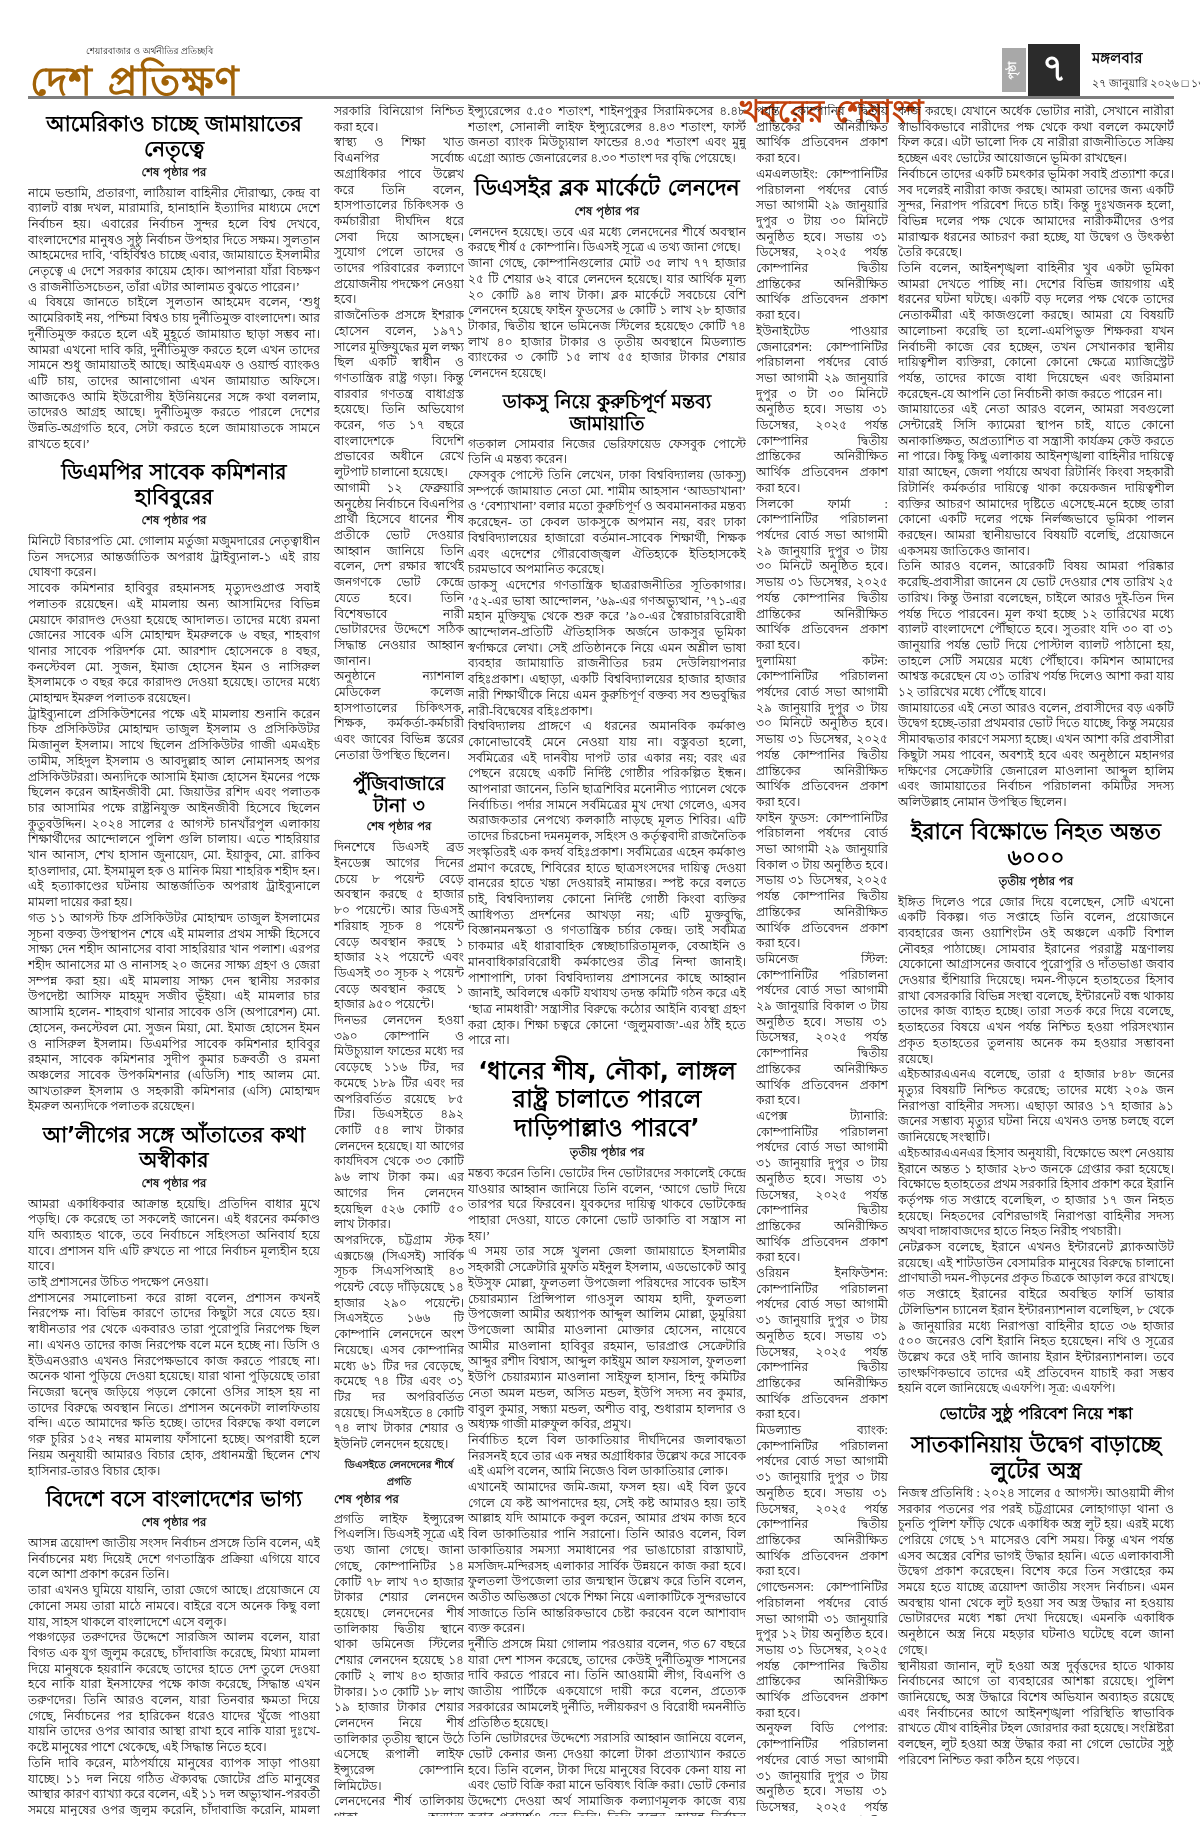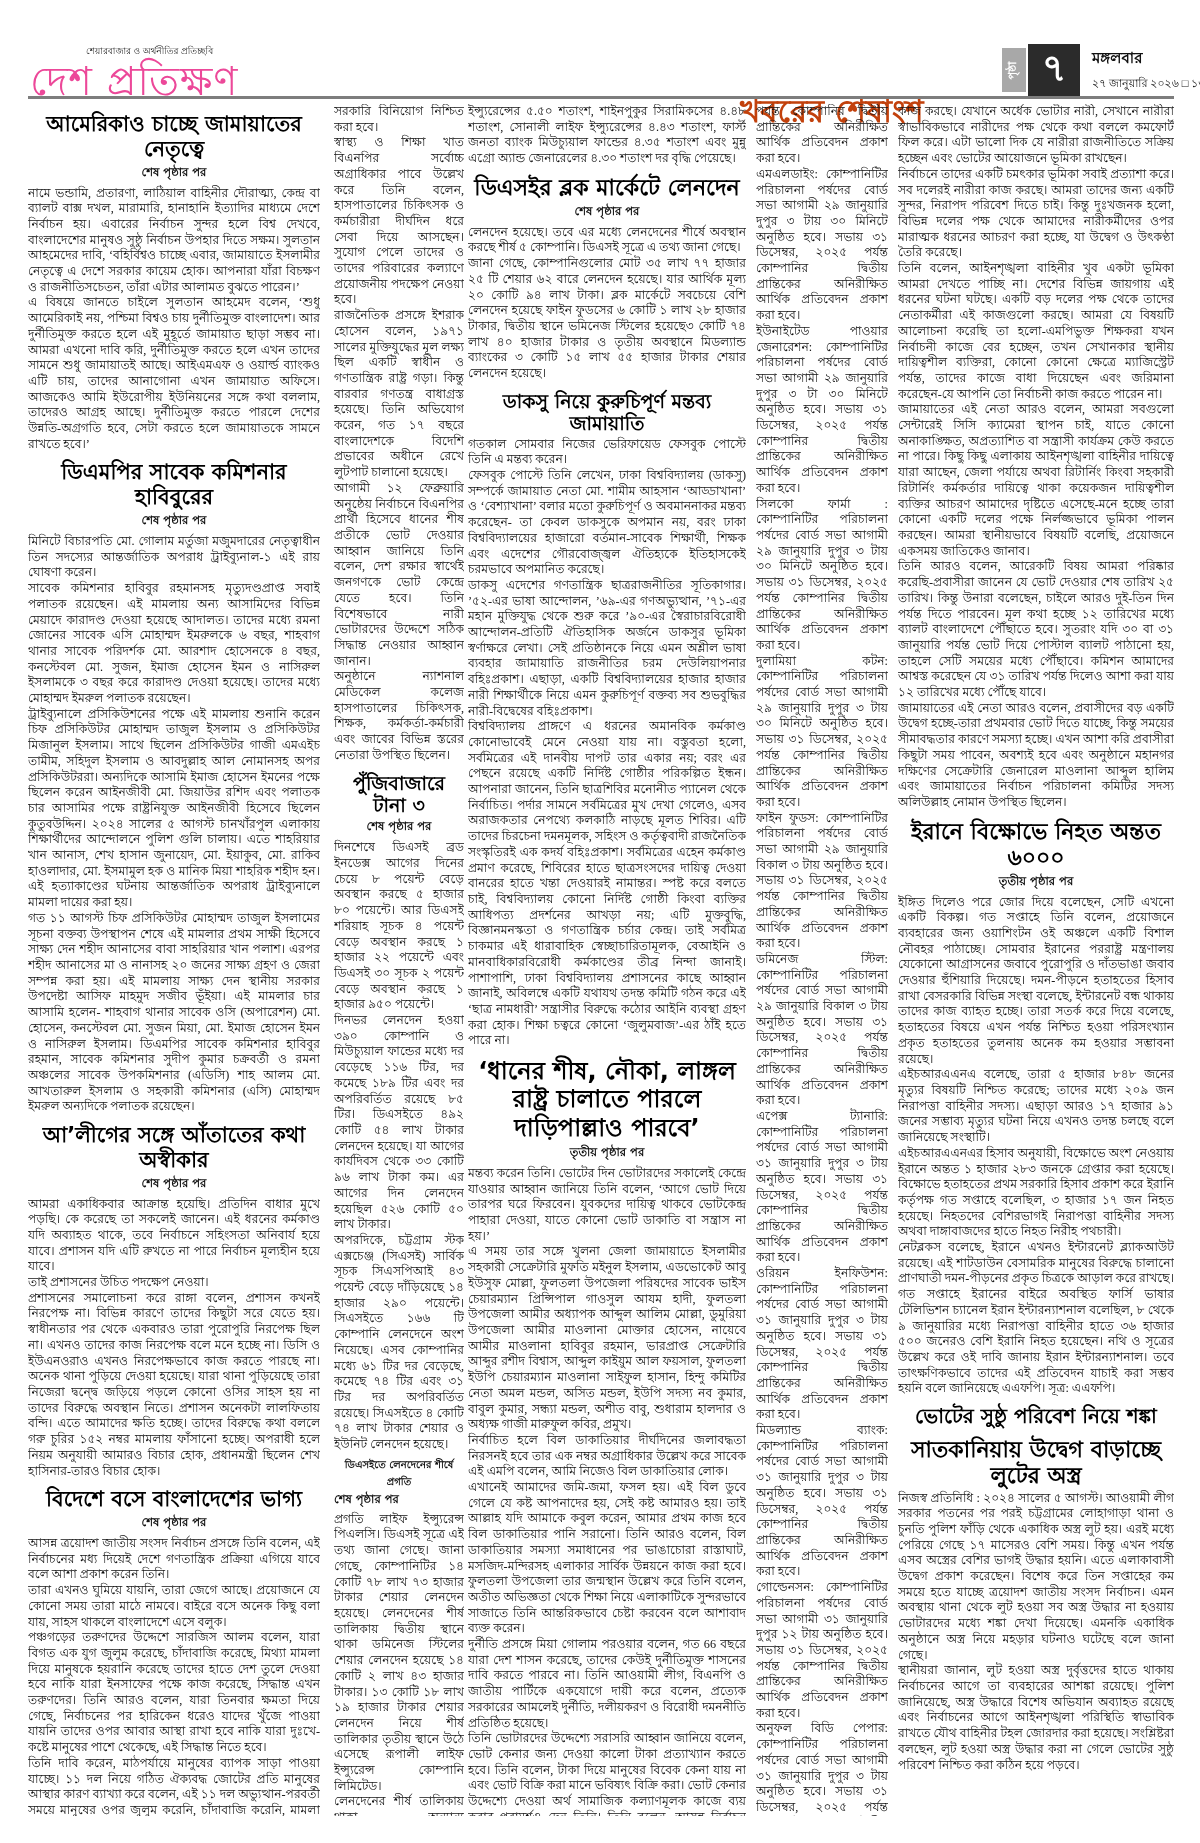--- a/index.html
+++ b/index.html
@@ -4,22 +4,22 @@
 <style>
   html,body{margin:0;padding:0;}
   body{
     width:1200px;height:1843px;position:relative;background:#ffffff;
     font-family:"Liberation Serif","DejaVu Serif",serif;color:#111;
     overflow:hidden;
   }
   .hdr{position:absolute;left:0;top:0;width:1200px;height:100px;}
   .tagline{position:absolute;left:46px;top:44px;font-size:9px;color:#222;
     font-family:"Liberation Sans","DejaVu Sans",sans-serif;margin-left:40px;}
-  .masthead{position:absolute;left:30px;top:50px;font-size:40px;font-weight:normal;
-    letter-spacing:1px;color:#ec4899;font-family:"DejaVu Sans","Liberation Sans",sans-serif;}
+  .masthead{position:absolute;left:30px;top:50px;font-size:40px;font-weight:bold;
+    letter-spacing:1px;color:#a16207;font-family:"DejaVu Sans","Liberation Sans",sans-serif;}
   .section-title{position:absolute;left:740px;top:52px;font-size:31px;font-weight:bold;color:#c2410c;
     font-family:"DejaVu Sans","Liberation Sans",sans-serif;margin-top:35px;}
   .pg-label{position:absolute;left:1002px;top:48px;width:24px;height:44px;background:#a8a8a8;
     color:#fff;display:flex;align-items:center;justify-content:center;}
   .pg-label span{transform:rotate(-90deg);font-size:11px;white-space:nowrap;font-weight:bold;}
   .pg-num{position:absolute;left:1028px;top:44px;width:52px;height:52px;background:#2b2b2b;
     color:#fff;font-size:38px;font-weight:bold;display:flex;align-items:center;justify-content:center;
     font-family:"DejaVu Sans",sans-serif;}
   .datebox{position:absolute;left:1092px;top:46px;width:108px;}
   .weekday{font-size:15px;font-weight:bold;}
@@ -108,21 +108,21 @@
     <div class="b-p">গতকাল সোমবার নিজের ভেরিফায়েড ফেসবুক পোস্টে তিনি এ মন্তব্য করেন।</div>
     <div class="b-p">ফেসবুক পোস্টে তিনি লেখেন, ঢাকা বিশ্ববিদ্যালয় (ডাকসু) সম্পর্কে জামায়াত নেতা মো. শামীম আহসান ‘আড্ডাখানা’ ও ‘বেশ্যাখানা’ বলার মতো কুরুচিপূর্ণ ও অবমাননাকর মন্তব্য করেছেন- তা কেবল ডাকসুকে অপমান নয়, বরং ঢাকা বিশ্ববিদ্যালয়ের হাজারো বর্তমান-সাবেক শিক্ষার্থী, শিক্ষক এবং এদেশের গৌরবোজ্জ্বল ঐতিহ্যকে ইতিহাসকেই চরমভাবে অপমানিত করেছে।</div>
     <div class="b-p">ডাকসু এদেশের গণতান্ত্রিক ছাত্ররাজনীতির সূতিকাগার। ’৫২-এর ভাষা আন্দোলন, ’৬৯-এর গণঅভ্যুত্থান, ’৭১-এর মহান মুক্তিযুদ্ধ থেকে শুরু করে ’৯০-এর স্বৈরাচারবিরোধী আন্দোলন-প্রতিটি ঐতিহাসিক অর্জনে ডাকসুর ভূমিকা স্বর্ণাক্ষরে লেখা। সেই প্রতিষ্ঠানকে নিয়ে এমন অশ্লীল ভাষা ব্যবহার জামায়াতি রাজনীতির চরম দেউলিয়াপনার বহিঃপ্রকাশ। এছাড়া, একটি বিশ্ববিদ্যালয়ের হাজার হাজার নারী শিক্ষার্থীকে নিয়ে এমন কুরুচিপূর্ণ বক্তব্য সব শুভবুদ্ধির নারী-বিদ্বেষের বহিঃপ্রকাশ।</div>
     <div class="b-p">বিশ্ববিদ্যালয় প্রাঙ্গণে এ ধরনের অমানবিক কর্মকাণ্ড কোনোভাবেই মেনে নেওয়া যায় না। বস্তুবতা হলো, সর্বমিত্রের এই দানবীয় দাপট তার একার নয়; বরং এর পেছনে রয়েছে একটি নির্দিষ্ট গোষ্ঠীর পরিকল্পিত ইন্ধন। আপনারা জানেন, তিনি ছাত্রশিবির মনোনীত প্যানেল থেকে নির্বাচিত। পর্দার সামনে সর্বমিত্রের মুখ দেখা গেলেও, এসব অরাজকতার নেপথ্যে কলকাঠি নাড়ছে মূলত শিবির। এটি তাদের চিরচেনা দমনমূলক, সহিংস ও কর্তৃত্ববাদী রাজনৈতিক সংস্কৃতিরই এক কদর্য বহিঃপ্রকাশ। সর্বমিত্রের এহেন কর্মকাণ্ড প্রমাণ করেছে, শিবিরের হাতে ছাত্রসংসদের দায়িত্ব দেওয়া বানরের হাতে খন্তা দেওয়ারই নামান্তর। স্পষ্ট করে বলতে চাই, বিশ্ববিদ্যালয় কোনো নির্দিষ্ট গোষ্ঠী কিংবা ব্যক্তির আধিপত্য প্রদর্শনের আখড়া নয়; এটি মুক্তবুদ্ধি, বিজ্ঞানমনস্কতা ও গণতান্ত্রিক চর্চার কেন্দ্র। তাই সর্বমিত্র চাকমার এই ধারাবাহিক স্বেচ্ছাচারিতামূলক, বেআইনি ও মানবাধিকারবিরোধী কর্মকাণ্ডের তীব্র নিন্দা জানাই। পাশাপাশি, ঢাকা বিশ্ববিদ্যালয় প্রশাসনের কাছে আহ্বান জানাই, অবিলম্বে একটি যথাযথ তদন্ত কমিটি গঠন করে এই ‘ছাত্র নামধারী’ সন্ত্রাসীর বিরুদ্ধে কঠোর আইনি ব্যবস্থা গ্রহণ করা হোক। শিক্ষা চত্বরে কোনো ‘জুলুমবাজ’-এর ঠাঁই হতে পারে না।</div>
     <div class="b-h" style="font-size: 24px;">‘ধানের শীষ, নৌকা, লাঙ্গল রাষ্ট্র চালাতে পারলে দাড়িপাল্লাও পারবে’</div>
     <div class="b-sub">তৃতীয় পৃষ্ঠার পর</div>
     <div class="b-p">মন্তব্য করেন তিনি। ভোটের দিন ভোটারদের সকালেই কেন্দ্রে যাওয়ার আহ্বান জানিয়ে তিনি বলেন, ‘আগে ভোট দিয়ে তারপর ঘরে ফিরবেন। যুবকদের দায়িত্ব থাকবে ভোটকেন্দ্র পাহারা দেওয়া, যাতে কোনো ভোট ডাকাতি বা সন্ত্রাস না হয়।’</div>
     <div class="b-p">এ সময় তার সঙ্গে খুলনা জেলা জামায়াতে ইসলামীর সহকারী সেক্রেটারি মুফতি মইনুল ইসলাম, এডভোকেট আবু ইউসুফ মোল্লা, ফুলতলা উপজেলা পরিষদের সাবেক ভাইস চেয়ারম্যান প্রিন্সিপাল গাওসুল আযম হাদী, ফুলতলা উপজেলা আমীর অধ্যাপক আব্দুল আলিম মোল্লা, ডুমুরিয়া উপজেলা আমীর মাওলানা মোক্তার হোসেন, নায়েবে আমীর মাওলানা হাবিবুর রহমান, ভারপ্রাপ্ত সেক্রেটারি আব্দুর রশীদ বিশ্বাস, আব্দুল কাইয়ুম আল ফয়সাল, ফুলতলা ইউপি চেয়ারম্যান মাওলানা সাইফুল হাসান, হিন্দু কমিটির নেতা অমল মন্ডল, অসিত মন্ডল, ইউপি সদস্য নব কুমার, বাবুল কুমার, সন্ধ্যা মন্ডল, অশীত বাবু, শুধারাম হালদার ও অধ্যক্ষ গাজী মারুফুল কবির, প্রমুখ।</div>
     <div class="b-p">নির্বাচিত হলে বিল ডাকাতিয়ার দীর্ঘদিনের জলাবদ্ধতা নিরসনই হবে তার এক নম্বর অগ্রাধিকার উল্লেখ করে সাবেক এই এমপি বলেন, আমি নিজেও বিল ডাকাতিয়ার লোক।</div>
     <div class="b-p">এখানেই আমাদের জমি-জমা, ফসল হয়। এই বিল ডুবে গেলে যে কষ্ট আপনাদের হয়, সেই কষ্ট আমারও হয়। তাই আল্লাহ যদি আমাকে কবুল করেন, আমার প্রথম কাজ হবে বিল ডাকাতিয়ার পানি সরানো। তিনি আরও বলেন, বিল ডাকাতিয়ার সমস্যা সমাধানের পর ভাঙাচোরা রাস্তাঘাট, মসজিদ-মন্দিরসহ এলাকার সার্বিক উন্নয়নে কাজ করা হবে। ফুলতলা উপজেলা তার জন্মস্থান উল্লেখ করে তিনি বলেন, অতীত অভিজ্ঞতা থেকে শিক্ষা নিয়ে এলাকাটিকে সুন্দরভাবে সাজাতে তিনি আন্তরিকভাবে চেষ্টা করবেন বলে আশাবাদ ব্যক্ত করেন।</div>
-    <div class="b-p">দুর্নীতি প্রসঙ্গে মিয়া গোলাম পরওয়ার বলেন, গত 66 বছরে যারা দেশ শাসন করেছে, তাদের কেউই দুর্নীতিমুক্ত শাসনের দাবি করতে পারবে না। তিনি আওয়ামী লীগ, বিএনপি ও জাতীয় পার্টিকে একযোগে দায়ী করে বলেন, প্রত্যেক সরকারের আমলেই দুর্নীতি, দলীয়করণ ও বিরোধী দমননীতি প্রতিষ্ঠিত হয়েছে।</div>
+    <div class="b-p">দুর্নীতি প্রসঙ্গে মিয়া গোলাম পরওয়ার বলেন, গত 67 বছরে যারা দেশ শাসন করেছে, তাদের কেউই দুর্নীতিমুক্ত শাসনের দাবি করতে পারবে না। তিনি আওয়ামী লীগ, বিএনপি ও জাতীয় পার্টিকে একযোগে দায়ী করে বলেন, প্রত্যেক সরকারের আমলেই দুর্নীতি, দলীয়করণ ও বিরোধী দমননীতি প্রতিষ্ঠিত হয়েছে।</div>
     <div class="b-p">তিনি ভোটারদের উদ্দেশ্যে সরাসরি আহ্বান জানিয়ে বলেন, ভোট কেনার জন্য দেওয়া কালো টাকা প্রত্যাখ্যান করতে হবে। তিনি বলেন, টাকা দিয়ে মানুষের বিবেক কেনা যায় না এবং ভোট বিক্রি করা মানে ভবিষ্যৎ বিক্রি করা। ভোট কেনার উদ্দেশ্যে দেওয়া অর্থ সামাজিক কল্যাণমূলক কাজে ব্যয় করার পরামর্শও দেন তিনি। তিনি বলেন, আসন্ন নির্বাচন একটি নতুন বাংলাদেশ গড়ার সুযোগ। বৈষম্যহীন, দুর্নীতিমুক্ত ও মানবিক রাষ্ট্র গড়তে হলে পুরোনো রাজনৈতিক নেতৃত্বের পরিবর্তন অপরিহার্য। তিনি দাবি করেন, ১০১ দলীয় জোট দেশ পরিচালনার দায়িত্ব পেলে দুর্নীতি নির্মূল, সুশাসন প্রতিষ্ঠা এবং ন্যায়ভিত্তিক রাষ্ট্রব্যবস্থা গঠনের অঙ্গীকার বাস্তবায়ন করা হবে।</div>
   </div>
 <div class="col c3">
     <div class="b-p">পর্যন্ত কোম্পানির দ্বিতীয় প্রান্তিকের অনিরীক্ষিত আর্থিক প্রতিবেদন প্রকাশ করা হবে।</div>
     <div class="b-p">এমএলডাইং: কোম্পানিটির পরিচালনা পর্ষদের বোর্ড সভা আগামী ২৯ জানুয়ারি দুপুর ৩ টায় ৩০ মিনিটে অনুষ্ঠিত হবে। সভায় ৩১ ডিসেম্বর, ২০২৫ পর্যন্ত কোম্পানির দ্বিতীয় প্রান্তিকের অনিরীক্ষিত আর্থিক প্রতিবেদন প্রকাশ করা হবে।</div>
     <div class="b-p">ইউনাইটেড পাওয়ার জেনারেশন: কোম্পানিটির পরিচালনা পর্ষদের বোর্ড সভা আগামী ২৯ জানুয়ারি দুপুর ৩ টা ৩০ মিনিটে অনুষ্ঠিত হবে। সভায় ৩১ ডিসেম্বর, ২০২৫ পর্যন্ত কোম্পানির দ্বিতীয় প্রান্তিকের অনিরীক্ষিত আর্থিক প্রতিবেদন প্রকাশ করা হবে।</div>
     <div class="b-p">সিলকো ফার্মা : কোম্পানিটির পরিচালনা পর্ষদের বোর্ড সভা আগামী ২৯ জানুয়ারি দুপুর ৩ টায় ৩০ মিনিটে অনুষ্ঠিত হবে। সভায় ৩১ ডিসেম্বর, ২০২৫ পর্যন্ত কোম্পানির দ্বিতীয় প্রান্তিকের অনিরীক্ষিত আর্থিক প্রতিবেদন প্রকাশ করা হবে।</div>
     <div class="b-p">দুলামিয়া কটন: কোম্পানিটির পরিচালনা পর্ষদের বোর্ড সভা আগামী ২৯ জানুয়ারি দুপুর ৩ টায় ৩০ মিনিটে অনুষ্ঠিত হবে। সভায় ৩১ ডিসেম্বর, ২০২৫ পর্যন্ত কোম্পানির দ্বিতীয় প্রান্তিকের অনিরীক্ষিত আর্থিক প্রতিবেদন প্রকাশ করা হবে।</div>
     <div class="b-p">ফাইন ফুডস: কোম্পানিটির পরিচালনা পর্ষদের বোর্ড সভা আগামী ২৯ জানুয়ারি বিকাল ৩ টায় অনুষ্ঠিত হবে। সভায় ৩১ ডিসেম্বর, ২০২৫ পর্যন্ত কোম্পানির দ্বিতীয় প্রান্তিকের অনিরীক্ষিত আর্থিক প্রতিবেদন প্রকাশ করা হবে।</div>
     <div class="b-p">ডমিনেজ স্টিল: কোম্পানিটির পরিচালনা পর্ষদের বোর্ড সভা আগামী ২৯ জানুয়ারি বিকাল ৩ টায় অনুষ্ঠিত হবে। সভায় ৩১ ডিসেম্বর, ২০২৫ পর্যন্ত কোম্পানির দ্বিতীয় প্রান্তিকের অনিরীক্ষিত আর্থিক প্রতিবেদন প্রকাশ করা হবে।</div>
@@ -138,17 +138,17 @@
     <div class="b-p">তিনি বলেন, আইনশৃঙ্খলা বাহিনীর খুব একটা ভূমিকা আমরা দেখতে পাচ্ছি না। দেশের বিভিন্ন জায়গায় এই ধরনের ঘটনা ঘটছে। একটি বড় দলের পক্ষ থেকে তাদের নেতাকর্মীরা এই কাজগুলো করছে। আমরা যে বিষয়টি আলোচনা করেছি তা হলো-এমপিভুক্ত শিক্ষকরা যখন নির্বাচনী কাজে বের হচ্ছেন, তখন সেখানকার স্থানীয় দায়িত্বশীল ব্যক্তিরা, কোনো কোনো ক্ষেত্রে ম্যাজিস্ট্রেট পর্যন্ত, তাদের কাজে বাধা দিয়েছেন এবং জরিমানা করেছেন-যে আপনি তো নির্বাচনী কাজ করতে পারেন না।</div>
     <div class="b-p">জামায়াতের এই নেতা আরও বলেন, আমরা সবগুলো সেন্টারেই সিসি ক্যামেরা স্থাপন চাই, যাতে কোনো অনাকাঙ্ক্ষিত, অপ্রত্যাশিত বা সন্ত্রাসী কার্যক্রম কেউ করতে না পারে। কিছু কিছু এলাকায় আইনশৃঙ্খলা বাহিনীর দায়িত্বে যারা আছেন, জেলা পর্যায়ে অথবা রিটার্নিং কিংবা সহকারী রিটার্নিং কর্মকর্তার দায়িত্বে থাকা কয়েকজন দায়িত্বশীল ব্যক্তির আচরণ আমাদের দৃষ্টিতে এসেছে-মনে হচ্ছে তারা কোনো একটি দলের পক্ষে নির্লজ্জভাবে ভূমিকা পালন করছেন। আমরা স্থানীয়ভাবে বিষয়টি বলেছি, প্রয়োজনে একসময় জাতিকেও জানাব।</div>
     <div class="b-p">তিনি আরও বলেন, আরেকটি বিষয় আমরা পরিষ্কার করেছি-প্রবাসীরা জানেন যে ভোট দেওয়ার শেষ তারিখ ২৫ তারিখ। কিন্তু উনারা বলেছেন, চাইলে আরও দুই-তিন দিন পর্যন্ত দিতে পারবেন। মূল কথা হচ্ছে ১২ তারিখের মধ্যে ব্যালট বাংলাদেশে পৌঁছাতে হবে। সুতরাং যদি ৩০ বা ৩১ জানুয়ারি পর্যন্ত ভোট দিয়ে পোস্টাল ব্যালট পাঠানো হয়, তাহলে সেটি সময়ের মধ্যে পৌঁছাবে। কমিশন আমাদের আশ্বস্ত করেছেন যে ৩১ তারিখ পর্যন্ত দিলেও আশা করা যায় ১২ তারিখের মধ্যে পৌঁছে যাবে।</div>
     <div class="b-p">জামায়াতের এই নেতা আরও বলেন, প্রবাসীদের বড় একটি উদ্বেগ হচ্ছে-তারা প্রথমবার ভোট দিতে যাচ্ছে, কিন্তু সময়ের সীমাবদ্ধতার কারণে সমস্যা হচ্ছে। এখন আশা করি প্রবাসীরা কিছুটা সময় পাবেন, অবশ্যই হবে এবং অনুষ্ঠানে মহানগর দক্ষিণের সেক্রেটারি জেনারেল মাওলানা আব্দুল হালিম এবং জামায়াতের নির্বাচন পরিচালনা কমিটির সদস্য অলিউল্লাহ নোমান উপস্থিত ছিলেন।</div>
     <div class="b-h" style="font-size: 22px;">ইরানে বিক্ষোভে নিহত অন্তত ৬০০০</div>
     <div class="b-sub">তৃতীয় পৃষ্ঠার পর</div>
     <div class="b-p">ইঙ্গিত দিলেও পরে জোর দিয়ে বলেছেন, সেটি এখনো একটি বিকল্প। গত সপ্তাহে তিনি বলেন, প্রয়োজনে ব্যবহারের জন্য ওয়াশিংটন ওই অঞ্চলে একটি বিশাল নৌবহর পাঠাচ্ছে। সোমবার ইরানের পররাষ্ট্র মন্ত্রণালয় যেকোনো আগ্রাসনের জবাবে পুরোপুরি ও দাঁতভাঙা জবাব দেওয়ার হুঁশিয়ারি দিয়েছে। দমন-পীড়নে হতাহতের হিসাব রাখা বেসরকারি বিভিন্ন সংস্থা বলেছে, ইন্টারনেট বন্ধ থাকায় তাদের কাজ ব্যাহত হচ্ছে। তারা সতর্ক করে দিয়ে বলেছে, হতাহতের বিষয়ে এখন পর্যন্ত নিশ্চিত হওয়া পরিসংখ্যান প্রকৃত হতাহতের তুলনায় অনেক কম হওয়ার সম্ভাবনা রয়েছে।</div>
     <div class="b-p">এইচআরএএনএ বলেছে, তারা ৫ হাজার ৮৪৮ জনের মৃত্যুর বিষয়টি নিশ্চিত করেছে; তাদের মধ্যে ২০৯ জন নিরাপত্তা বাহিনীর সদস্য। এছাড়া আরও ১৭ হাজার ৯১ জনের সম্ভাব্য মৃত্যুর ঘটনা নিয়ে এখনও তদন্ত চলছে বলে জানিয়েছে সংস্থাটি।</div>
     <div class="b-p">এইচআরএএনএর হিসাব অনুযায়ী, বিক্ষোভে অংশ নেওয়ায় ইরানে অন্তত ১ হাজার ২৮৩ জনকে গ্রেপ্তার করা হয়েছে। বিক্ষোভে হতাহতের প্রথম সরকারি হিসাব প্রকাশ করে ইরানি কর্তৃপক্ষ গত সপ্তাহে বলেছিল, ৩ হাজার ১৭ জন নিহত হয়েছে। নিহতদের বেশিরভাগই নিরাপত্তা বাহিনীর সদস্য অথবা দাঙ্গাবাজদের হাতে নিহত নিরীহ পথচারী।</div>
     <div class="b-p">নেটব্লকস বলেছে, ইরানে এখনও ইন্টারনেট ব্ল্যাকআউট রয়েছে। এই শাটডাউন বেসামরিক মানুষের বিরুদ্ধে চালানো প্রাণঘাতী দমন-পীড়নের প্রকৃত চিত্রকে আড়াল করে রাখছে। গত সপ্তাহে ইরানের বাইরে অবস্থিত ফার্সি ভাষার টেলিভিশন চ্যানেল ইরান ইন্টারন্যাশনাল বলেছিল, ৮ থেকে ৯ জানুয়ারির মধ্যে নিরাপত্তা বাহিনীর হাতে ৩৬ হাজার ৫০০ জনেরও বেশি ইরানি নিহত হয়েছেন। নথি ও সূত্রের উল্লেখ করে ওই দাবি জানায় ইরান ইন্টারন্যাশনাল। তবে তাৎক্ষণিকভাবে তাদের এই প্রতিবেদন যাচাই করা সম্ভব হয়নি বলে জানিয়েছে এএফপি।           সূত্র: এএফপি।</div>
-    <div class="b-h" style="font-size: 20px;">ভোটের সুষ্ঠু পরিবেশ নিয়ে শঙ্কা</div>
+    <div class="b-h" style="font-size: 16px;">ভোটের সুষ্ঠু পরিবেশ নিয়ে শঙ্কা</div>
     <div class="b-h" style="font-size: 22px;">সাতকানিয়ায় উদ্বেগ বাড়াচ্ছে লুটের অস্ত্র</div>
     <div class="b-p">নিজস্ব প্রতিনিধি : ২০২৪ সালের ৫ আগস্ট। আওয়ামী লীগ সরকার পতনের পর পরই চট্টগ্রামের লোহাগাড়া থানা ও চুনতি পুলিশ ফাঁড়ি থেকে একাধিক অস্ত্র লুট হয়। এরই মধ্যে পেরিয়ে গেছে ১৭ মাসেরও বেশি সময়। কিন্তু এখন পর্যন্ত এসব অস্ত্রের বেশির ভাগই উদ্ধার হয়নি। এতে এলাকাবাসী উদ্বেগ প্রকাশ করেছেন। বিশেষ করে তিন সপ্তাহের কম সময়ে হতে যাচ্ছে ত্রয়োদশ জাতীয় সংসদ নির্বাচন। এমন অবস্থায় থানা থেকে লুট হওয়া সব অস্ত্র উদ্ধার না হওয়ায় ভোটারদের মধ্যে শঙ্কা দেখা দিয়েছে। এমনকি একাধিক অনুষ্ঠানে অস্ত্র নিয়ে মহড়ার ঘটনাও ঘটেছে বলে জানা গেছে।</div>
     <div class="b-p">স্থানীয়রা জানান, লুট হওয়া অস্ত্র দুর্বৃত্তদের হাতে থাকায় নির্বাচনের আগে তা ব্যবহারের আশঙ্কা রয়েছে। পুলিশ জানিয়েছে, অস্ত্র উদ্ধারে বিশেষ অভিযান অব্যাহত রয়েছে এবং নির্বাচনের আগে আইনশৃঙ্খলা পরিস্থিতি স্বাভাবিক রাখতে যৌথ বাহিনীর টহল জোরদার করা হয়েছে। সংশ্লিষ্টরা বলছেন, লুট হওয়া অস্ত্র উদ্ধার করা না গেলে ভোটের সুষ্ঠু পরিবেশ নিশ্চিত করা কঠিন হয়ে পড়বে।</div>
   </div>
 
 </body></html>

